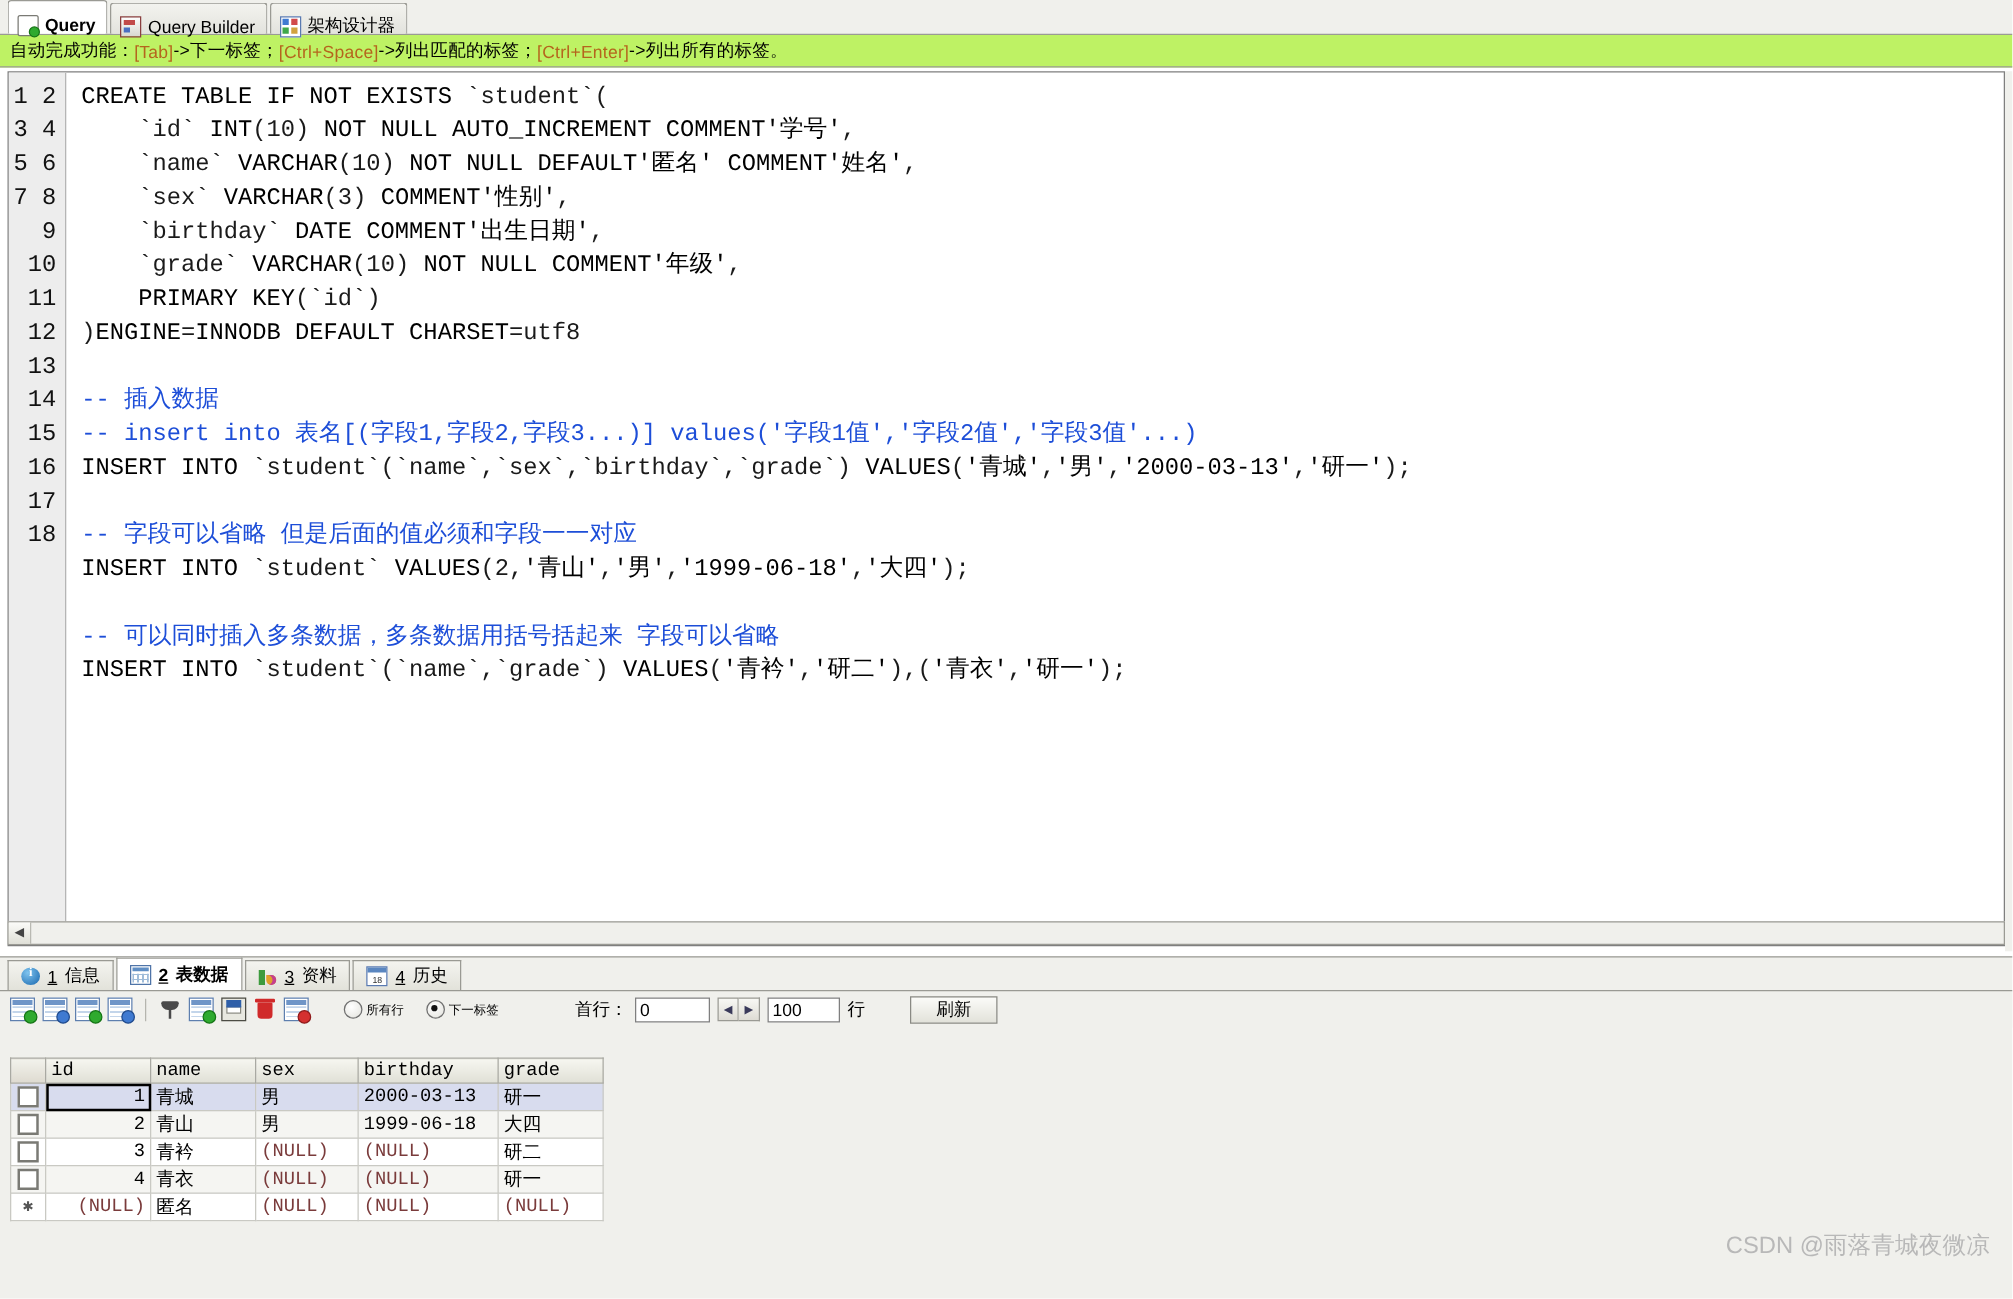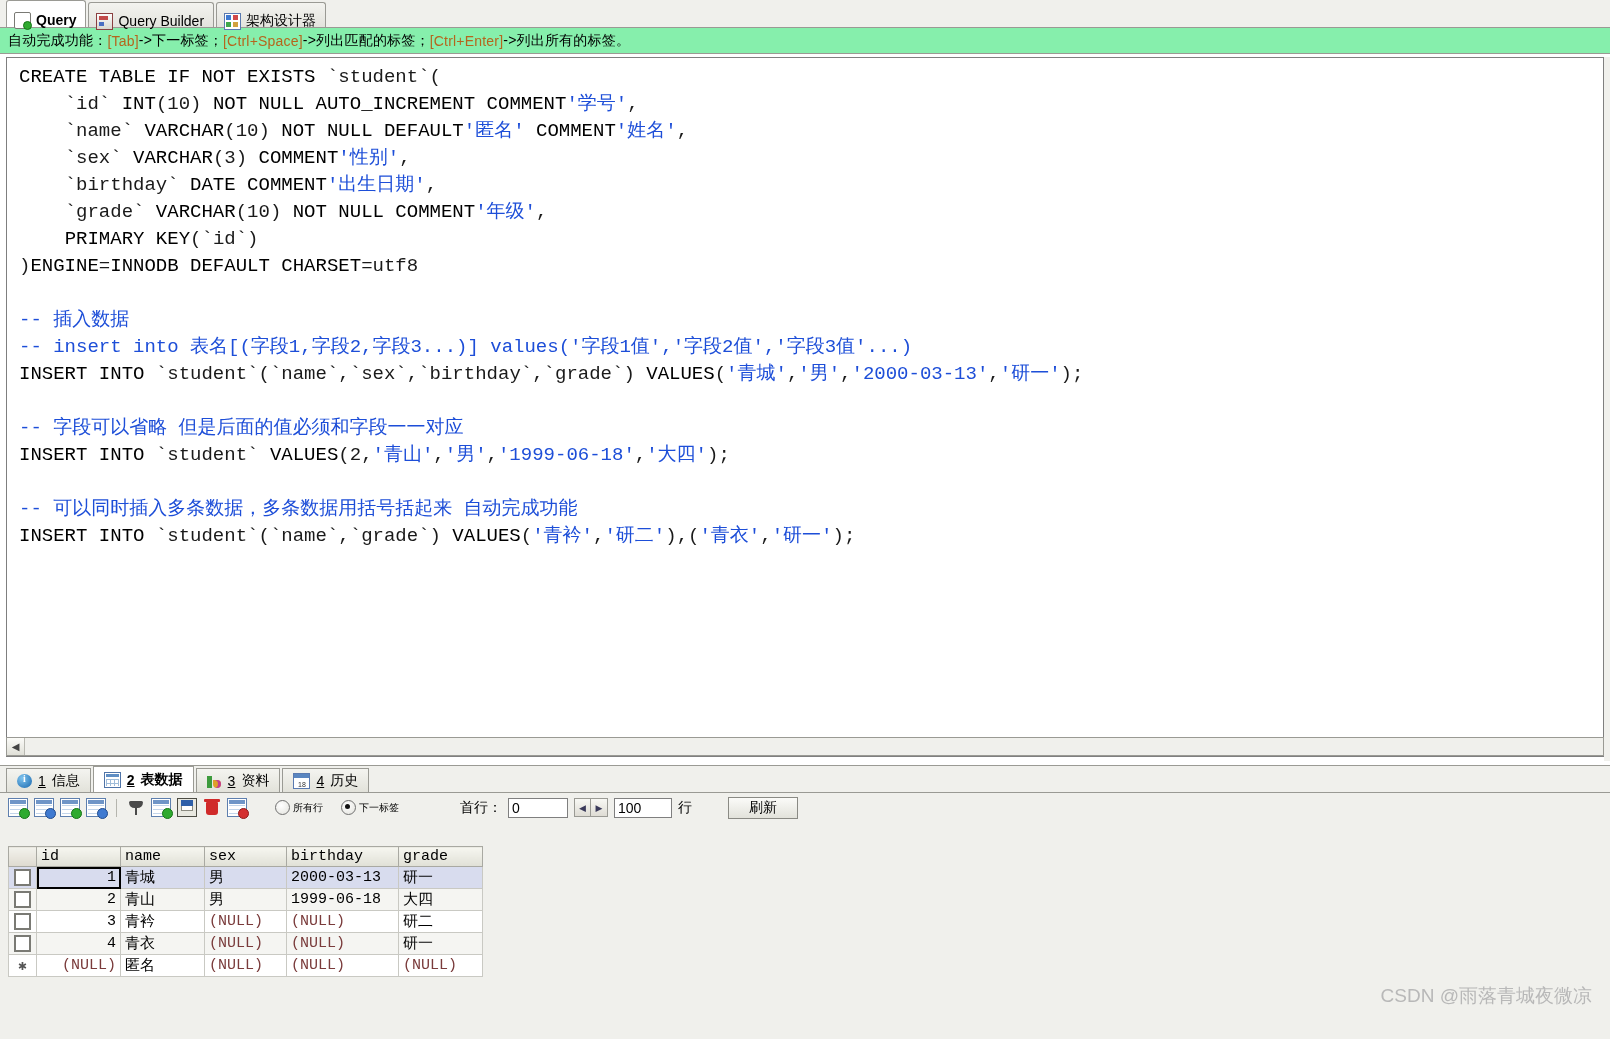--- a/index.html
+++ b/index.html
@@ -49,21 +49,21 @@
   .ic-query:after{content:"";position:absolute;right:-2px;bottom:-2px;width:7px;height:7px;background:#2faa2f;border-radius:50%;border:1px solid #157515;}
   .ic-qb{background:linear-gradient(#fdfdfd,#d8d8d0);border:1px solid #8a4040;}
   .ic-qb:after{content:"";position:absolute;left:2px;top:2px;width:9px;height:4px;background:#c24a4a;}
   .ic-qb:before{content:"";position:absolute;left:2px;top:8px;width:5px;height:4px;background:#4a6fc2;}
   .ic-arch{background:#fff;border:1px solid #5a7ab0;}
   .ic-arch:after{content:"";position:absolute;left:1px;top:1px;width:5px;height:5px;background:#3f7ad1;box-shadow:7px 0 0 #d14a4a,0 7px 0 #3fa84a,7px 7px 0 #d1a23f;}
 
   
   #hint-bar{
     height:26px;
-    background:#86efac;
+    background:#bef264;
     border-bottom:1px solid #9a9a94;
     display:flex;align-items:center;
     padding-left:8px;
     font-size:14px;
     box-sizing:border-box;
     letter-spacing:.2px;
   }
   #hint-bar .k{color:#b5651d;}
 
   
@@ -96,21 +96,21 @@
     user-select:none;
   }
   #code{
     flex:1;
     padding:6px 0 0 12px;
     box-sizing:border-box;
     white-space:pre;
     overflow:hidden;
   }
   .kw{color:#000000;}
-  .str{color:#1d4ed8;}
+  .str{color:#000000;}
   .cmt{color:#1d4ed8;}
   .pl{color:#1a1a1a;}
 
   
   #ed-hscroll{
     position:absolute;
     left:6px;right:6px;top:737px;
     height:19px;
     background:#f0f0ec;
     border:1px solid #9a9a94;
@@ -286,37 +286,55 @@
     <span class="k">[Tab]</span>
     <span>-&gt;下一标签；</span>
     <span class="k">[Ctrl+Space]</span>
     <span>-&gt;列出匹配的标签；</span>
     <span class="k">[Ctrl+Enter]</span>
     <span>-&gt;列出所有的标签。</span>
 </div>
 
 <div id="editor">
   <div id="code-wrap">
+    <div id="gutter">1
+2
+3
+4
+5
+6
+7
+8
+9
+10
+11
+12
+13
+14
+15
+16
+17
+18</div>
     <div id="code"><span class="kw">CREATE</span><span class="pl"> </span><span class="kw">TABLE</span><span class="pl"> </span><span class="kw">IF</span><span class="pl"> </span><span class="kw">NOT</span><span class="pl"> </span><span class="kw">EXISTS</span><span class="pl"> </span><span class="pl">`</span><span class="pl">student</span><span class="pl">`</span><span class="pl">(</span>
 <span class="pl"> </span><span class="pl"> </span><span class="pl"> </span><span class="pl"> </span><span class="pl">`</span><span class="pl">id</span><span class="pl">`</span><span class="pl"> </span><span class="kw">INT</span><span class="pl">(</span><span class="pl">1</span><span class="pl">0</span><span class="pl">)</span><span class="pl"> </span><span class="kw">NOT</span><span class="pl"> </span><span class="kw">NULL</span><span class="pl"> </span><span class="kw">AUTO_INCREMENT</span><span class="pl"> </span><span class="kw">COMMENT</span><span class="str">'学号'</span><span class="pl">,</span>
 <span class="pl"> </span><span class="pl"> </span><span class="pl"> </span><span class="pl"> </span><span class="pl">`</span><span class="pl">name</span><span class="pl">`</span><span class="pl"> </span><span class="kw">VARCHAR</span><span class="pl">(</span><span class="pl">1</span><span class="pl">0</span><span class="pl">)</span><span class="pl"> </span><span class="kw">NOT</span><span class="pl"> </span><span class="kw">NULL</span><span class="pl"> </span><span class="kw">DEFAULT</span><span class="str">'匿名'</span><span class="pl"> </span><span class="kw">COMMENT</span><span class="str">'姓名'</span><span class="pl">,</span>
 <span class="pl"> </span><span class="pl"> </span><span class="pl"> </span><span class="pl"> </span><span class="pl">`</span><span class="pl">sex</span><span class="pl">`</span><span class="pl"> </span><span class="kw">VARCHAR</span><span class="pl">(</span><span class="pl">3</span><span class="pl">)</span><span class="pl"> </span><span class="kw">COMMENT</span><span class="str">'性别'</span><span class="pl">,</span>
 <span class="pl"> </span><span class="pl"> </span><span class="pl"> </span><span class="pl"> </span><span class="pl">`</span><span class="pl">birthday</span><span class="pl">`</span><span class="pl"> </span><span class="kw">DATE</span><span class="pl"> </span><span class="kw">COMMENT</span><span class="str">'出生日期'</span><span class="pl">,</span>
 <span class="pl"> </span><span class="pl"> </span><span class="pl"> </span><span class="pl"> </span><span class="pl">`</span><span class="pl">grade</span><span class="pl">`</span><span class="pl"> </span><span class="kw">VARCHAR</span><span class="pl">(</span><span class="pl">1</span><span class="pl">0</span><span class="pl">)</span><span class="pl"> </span><span class="kw">NOT</span><span class="pl"> </span><span class="kw">NULL</span><span class="pl"> </span><span class="kw">COMMENT</span><span class="str">'年级'</span><span class="pl">,</span>
 <span class="pl"> </span><span class="pl"> </span><span class="pl"> </span><span class="pl"> </span><span class="kw">PRIMARY</span><span class="pl"> </span><span class="kw">KEY</span><span class="pl">(</span><span class="pl">`</span><span class="pl">id</span><span class="pl">`</span><span class="pl">)</span>
 <span class="pl">)</span><span class="kw">ENGINE</span><span class="pl">=</span><span class="kw">INNODB</span><span class="pl"> </span><span class="kw">DEFAULT</span><span class="pl"> </span><span class="kw">CHARSET</span><span class="pl">=</span><span class="pl">utf8</span>
 
 <span class="cmt">-- 插入数据</span>
 <span class="cmt">-- insert into 表名[(字段1,字段2,字段3...)] values('字段1值','字段2值','字段3值'...)</span>
 <span class="kw">INSERT</span><span class="pl"> </span><span class="kw">INTO</span><span class="pl"> </span><span class="pl">`</span><span class="pl">student</span><span class="pl">`</span><span class="pl">(</span><span class="pl">`</span><span class="pl">name</span><span class="pl">`</span><span class="pl">,</span><span class="pl">`</span><span class="pl">sex</span><span class="pl">`</span><span class="pl">,</span><span class="pl">`</span><span class="pl">birthday</span><span class="pl">`</span><span class="pl">,</span><span class="pl">`</span><span class="pl">grade</span><span class="pl">`</span><span class="pl">)</span><span class="pl"> </span><span class="kw">VALUES</span><span class="pl">(</span><span class="str">'青城'</span><span class="pl">,</span><span class="str">'男'</span><span class="pl">,</span><span class="str">'2000-03-13'</span><span class="pl">,</span><span class="str">'研一'</span><span class="pl">)</span><span class="pl">;</span>
 
 <span class="cmt">-- 字段可以省略 但是后面的值必须和字段一一对应</span>
 <span class="kw">INSERT</span><span class="pl"> </span><span class="kw">INTO</span><span class="pl"> </span><span class="pl">`</span><span class="pl">student</span><span class="pl">`</span><span class="pl"> </span><span class="kw">VALUES</span><span class="pl">(</span><span class="pl">2</span><span class="pl">,</span><span class="str">'青山'</span><span class="pl">,</span><span class="str">'男'</span><span class="pl">,</span><span class="str">'1999-06-18'</span><span class="pl">,</span><span class="str">'大四'</span><span class="pl">)</span><span class="pl">;</span>
 
-<span class="cmt">-- 可以同时插入多条数据，多条数据用括号括起来 自动完成功能</span>
+<span class="cmt">-- 可以同时插入多条数据，多条数据用括号括起来 字段可以省略</span>
 <span class="kw">INSERT</span><span class="pl"> </span><span class="kw">INTO</span><span class="pl"> </span><span class="pl">`</span><span class="pl">student</span><span class="pl">`</span><span class="pl">(</span><span class="pl">`</span><span class="pl">name</span><span class="pl">`</span><span class="pl">,</span><span class="pl">`</span><span class="pl">grade</span><span class="pl">`</span><span class="pl">)</span><span class="pl"> </span><span class="kw">VALUES</span><span class="pl">(</span><span class="str">'青衿'</span><span class="pl">,</span><span class="str">'研二'</span><span class="pl">)</span><span class="pl">,</span><span class="pl">(</span><span class="str">'青衣'</span><span class="pl">,</span><span class="str">'研一'</span><span class="pl">)</span><span class="pl">;</span></div>
   </div>
 </div>
 
 <div id="ed-hscroll">
   <div class="sb-btn">◀</div>
 </div>
 
 <div id="right-edge"></div>
 

